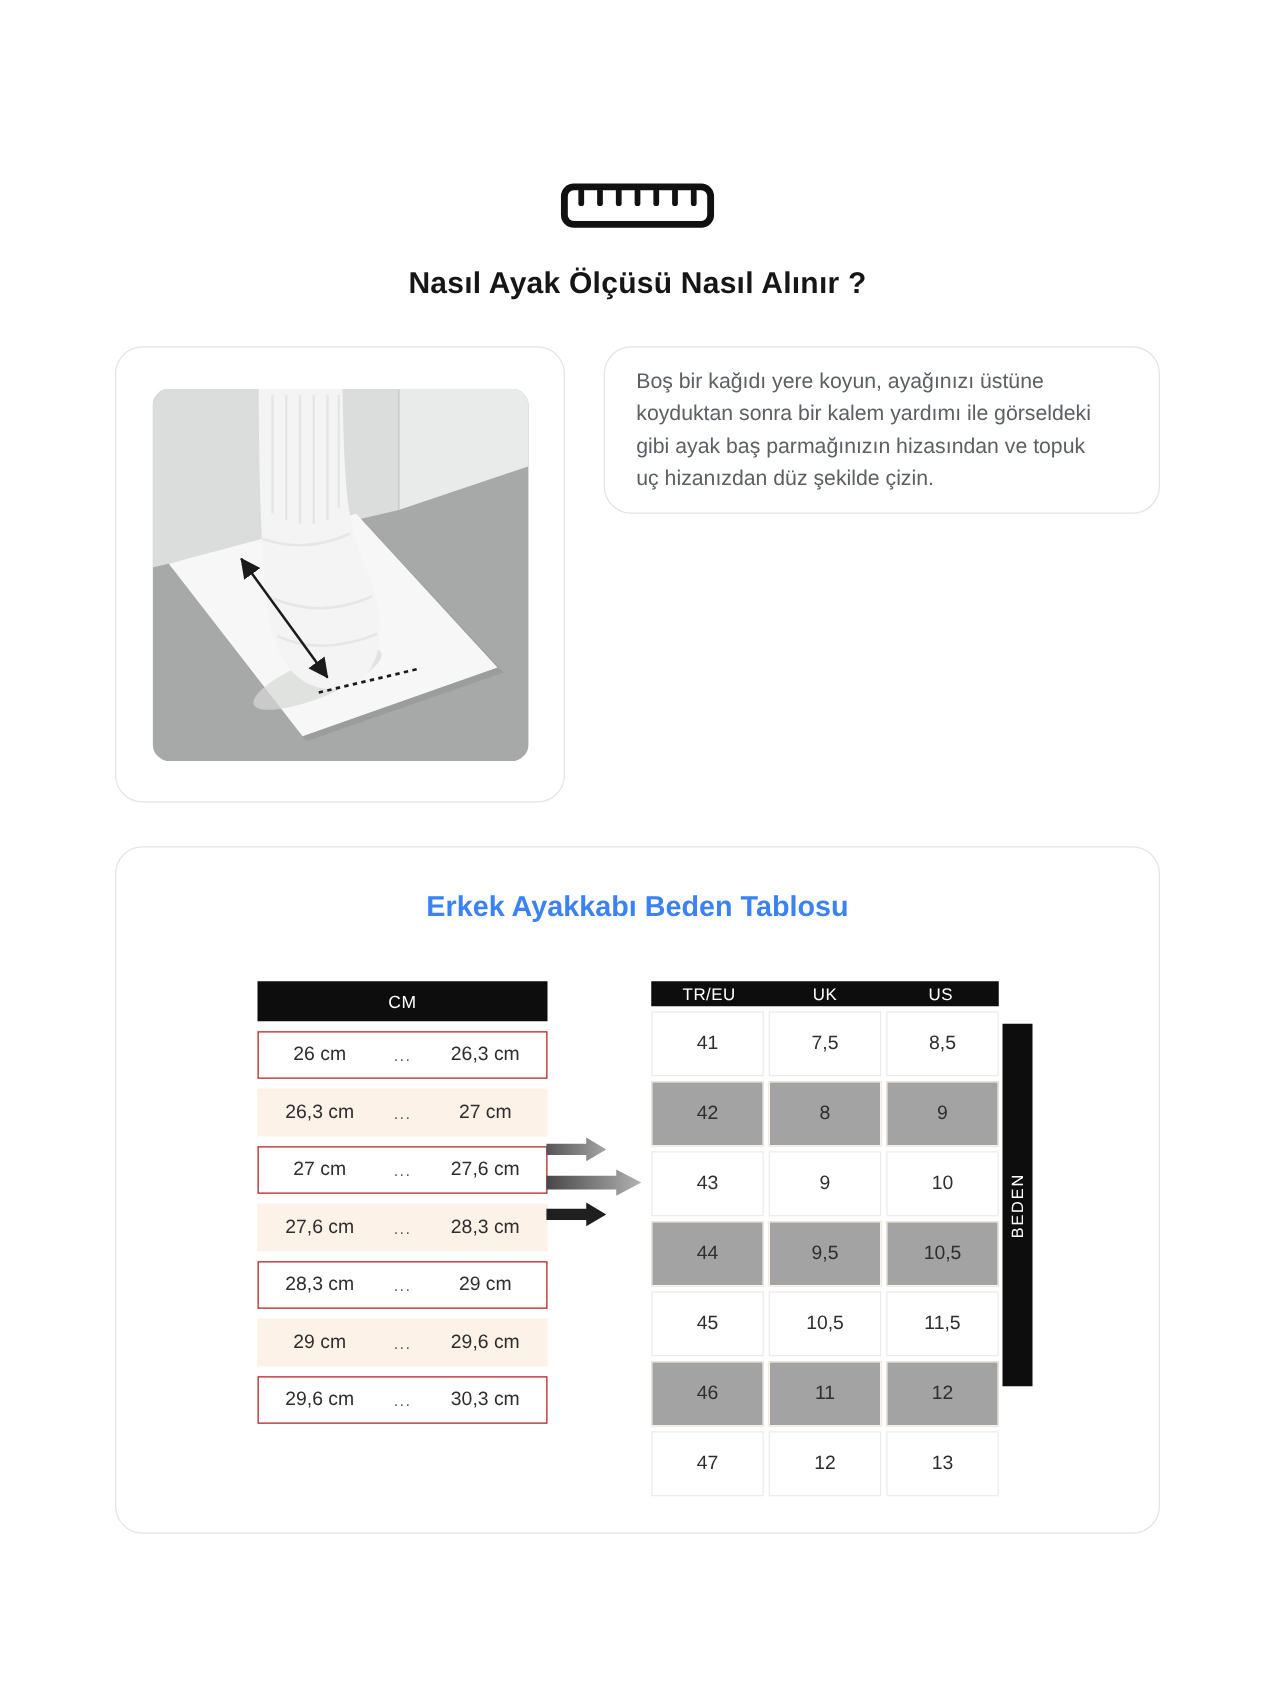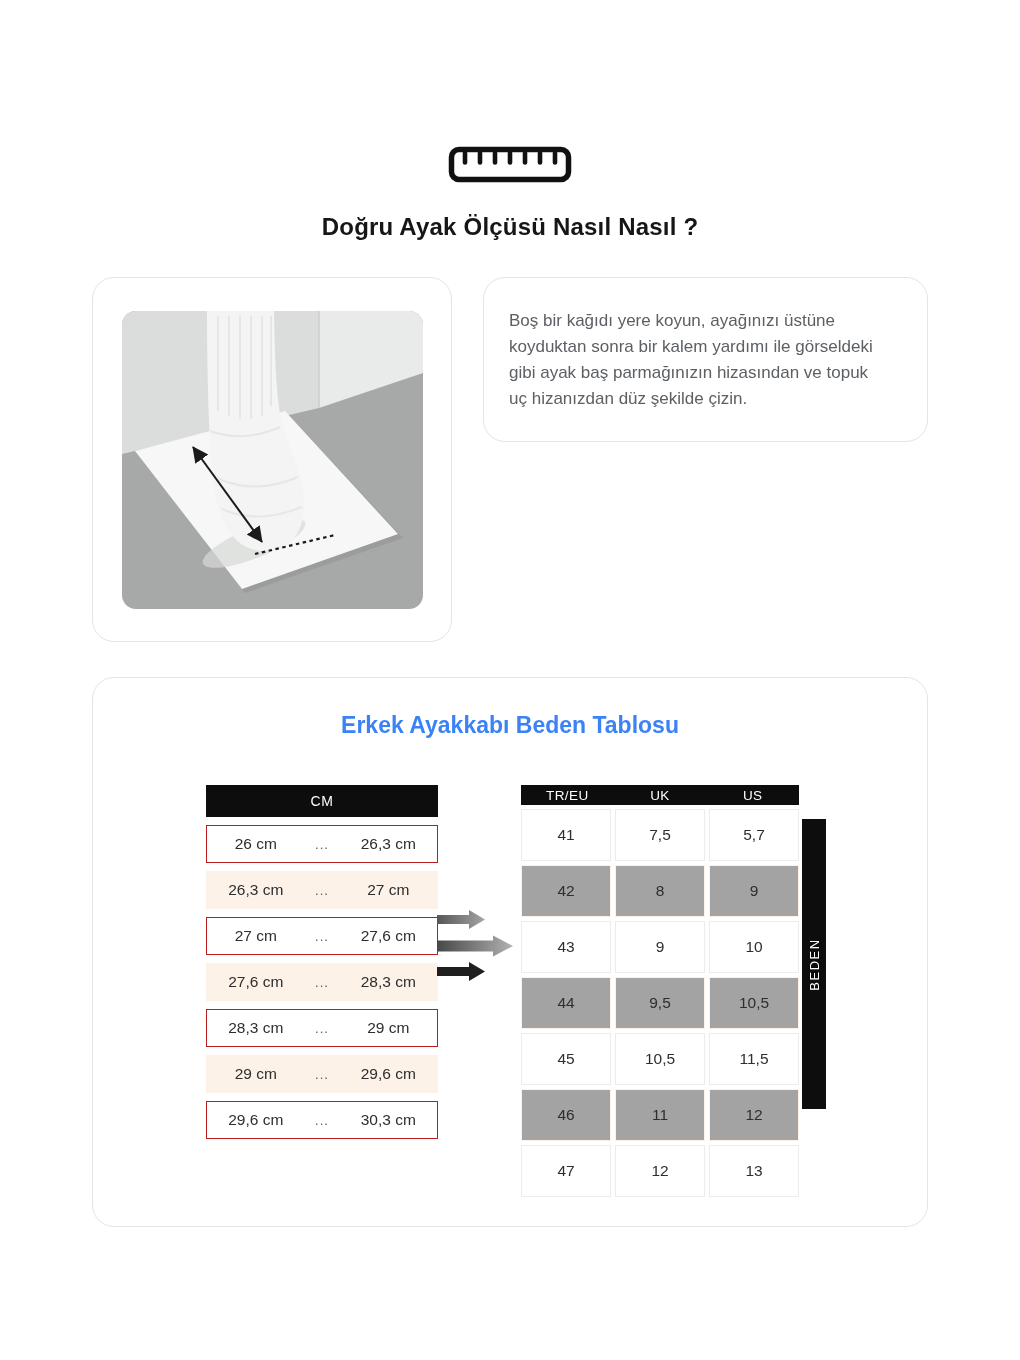--- a/index.html
+++ b/index.html
@@ -22,21 +22,21 @@
   .cards-row { display:flex; gap:31px; margin-top:36px; }
   .card {
     background:#fff; border:1px solid #e4e4e4; border-radius:22px;
   }
   .img-card { width:360px; height:365px; flex:0 0 360px; display:flex; align-items:center; justify-content:center; }
   .photo { width:301px; height:298px; border-radius:14px; overflow:hidden; }
   .photo svg { display:block; }
 
   .text-col { flex:1; display:flex; flex-direction:column; gap:21px; }
   .text-card { display:flex; align-items:center; padding:0 25px; }
-  .text-card.first { height:165px; }
+  .text-card.first { height:134px; }
   .text-card.second { height:176px; }
   .text-card p {
     font-size:17px; line-height:26px; color:#5c6064; max-width:368px;
   }
 
   
   .chart-card { position:relative; width:836px; height:550px; margin-top:35px; }
   .chart-title {
     position:absolute; left:0; right:0; top:34px; text-align:center;
     font-size:23px; font-weight:bold; color:#3b82f6;
@@ -95,21 +95,21 @@
           <path d="M32,7 V16.5"></path>
           <path d="M47,7 V16.5"></path>
         <path d="M62,7 V16.5"></path>
           <path d="M77,7 V16.5"></path>
           <path d="M92,7 V16.5"></path>
           <path d="M107,7 V16.5"></path>
       </g>
     </svg>
   </div>
 
-  <h1 class="main-title">Doğru Ayak Ölçüsü Nasıl Nasıl ?</h1>
+  <h1 class="main-title">Nasıl Ayak Ölçüsü Nasıl Alınır ?</h1>
 
   <div class="cards-row">
     <div class="card img-card">
       <div class="photo">
         <svg width="301" height="298" viewBox="0 0 301 298" aria-hidden="true">
           <defs>
             <marker id="ah" markerWidth="9" markerHeight="9" refX="7.5" refY="4" orient="auto-start-reverse">
               <path d="M0,0 L8,4 L0,8 Z" fill="#1b1b1b"></path>
             </marker>
           </defs>
@@ -214,21 +214,21 @@
 
     <div class="conv-table">
       <div class="conv-head">
         <span>TR/EU</span>
         <span>UK</span>
         <span>US</span>
       </div>
       <div class="conv-row">
         <div class="conv-cell">41</div>
         <div class="conv-cell">7,5</div>
-        <div class="conv-cell">5,7</div>
+        <div class="conv-cell">8,5</div>
       </div>
       <div class="conv-row alt">
         <div class="conv-cell">42</div>
         <div class="conv-cell">8</div>
         <div class="conv-cell">9</div>
       </div>
       <div class="conv-row">
         <div class="conv-cell">43</div>
         <div class="conv-cell">9</div>
         <div class="conv-cell">10</div>

